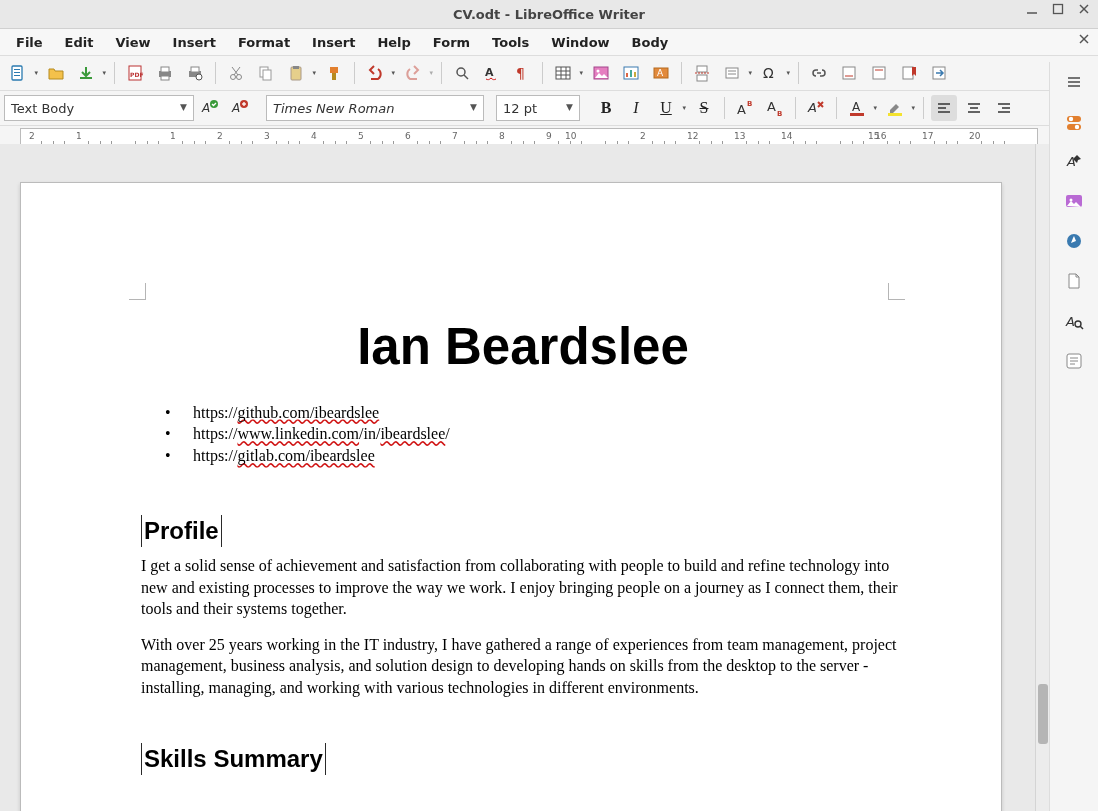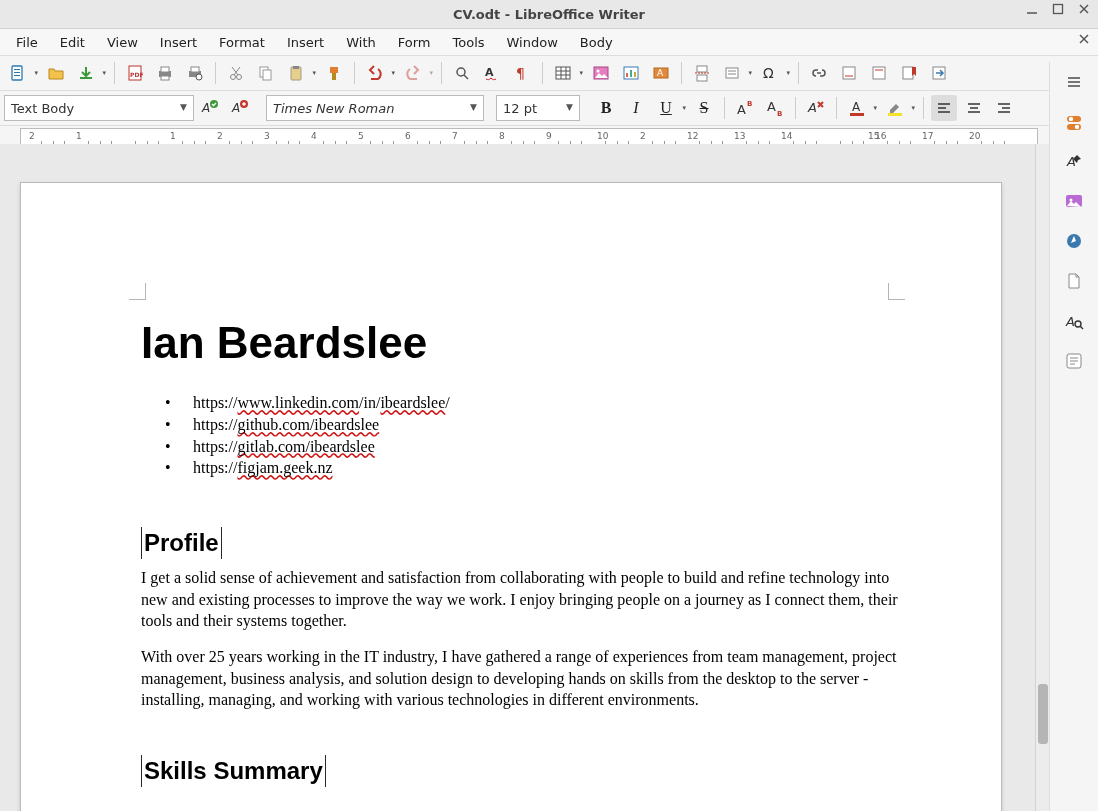--- a/index.html
+++ b/index.html
@@ -41,20 +41,21 @@
   
   .menubar {
     height: 26px;
     background: #f7f7f7;
     border-bottom: 1px solid #ddd;
     display: flex;
     align-items: center;
     padding: 0 6px;
     gap: 2px;
     position: relative;
+    font-weight: bold;
   }
   .menubar .menu-item {
     padding: 3px 10px;
     border-radius: 3px;
     cursor: pointer;
     font-size: 13px;
   }
   .menubar .close-doc {
     position: absolute;
     right: 8px;
@@ -182,22 +183,22 @@
     left:120px;
     right:96px;
     font-family:"Liberation Serif","Times New Roman",serif;
     color:#000;
     font-size:16px;
     line-height:1.35;
   }
   .doc-title {
     font-family:"Liberation Sans",Arial,sans-serif;
     font-weight:bold;
-    font-size:44px;
-    text-align:left;
+    font-size:51px;
+    text-align:center;
     margin:10px 0 20px 0;
   }
   .doc-list {
     list-style:none;
     padding:0;
     margin:0 0 18px 24px;
     font-size:16px;
   }
   .doc-list li::before{
     content:"•";
@@ -281,21 +282,21 @@
   </div>
 </div>
 
 <div class="menubar">
   <div class="menu-item">File</div>
   <div class="menu-item">Edit</div>
   <div class="menu-item">View</div>
   <div class="menu-item">Insert</div>
   <div class="menu-item">Format</div>
   <div class="menu-item">Insert</div>
-  <div class="menu-item">With</div>
+  <div class="menu-item">Help</div>
   <div class="menu-item">Form</div>
   <div class="menu-item">Tools</div>
   <div class="menu-item">Window</div>
   <div class="menu-item">Body</div>
   <span class="close-doc">
     <svg width="12" height="12">
         <line x1="2" y1="2" x2="10" y2="10" stroke="#555" stroke-width="1.5"></line>
         <line x1="10" y1="2" x2="2" y2="10" stroke="#555" stroke-width="1.5"></line>
       </svg>
   </span>
@@ -642,21 +643,21 @@
         <div style="position: absolute; top: 12px; width: 1px; height: 3px; background: rgb(153, 153, 153); left: 454.5px;"></div>
         <div style="position: absolute; top: 12px; width: 1px; height: 3px; background: rgb(153, 153, 153); left: 466.25px;"></div>
         <span class="num" style="left: 478px;">8</span>
         <div style="position: absolute; top: 12px; width: 1px; height: 3px; background: rgb(153, 153, 153); left: 489.75px;"></div>
         <div style="position: absolute; top: 12px; width: 1px; height: 3px; background: rgb(153, 153, 153); left: 501.5px;"></div>
         <div style="position: absolute; top: 12px; width: 1px; height: 3px; background: rgb(153, 153, 153); left: 513.25px;"></div>
         <span class="num" style="left: 525px;">9</span>
         <div style="position: absolute; top: 12px; width: 1px; height: 3px; background: rgb(153, 153, 153); left: 536.75px;"></div>
         <div style="position: absolute; top: 12px; width: 1px; height: 3px; background: rgb(153, 153, 153); left: 548.5px;"></div>
         <div style="position: absolute; top: 12px; width: 1px; height: 3px; background: rgb(153, 153, 153); left: 560.25px;"></div>
-        <span class="num" style="left: 576px;">10</span>
+        <span class="num" style="left: 544px;">10</span>
         <div style="position: absolute; top: 12px; width: 1px; height: 3px; background: rgb(153, 153, 153); left: 583.75px;"></div>
         <div style="position: absolute; top: 12px; width: 1px; height: 3px; background: rgb(153, 153, 153); left: 595.5px;"></div>
         <div style="position: absolute; top: 12px; width: 1px; height: 3px; background: rgb(153, 153, 153); left: 607.25px;"></div>
         <span class="num" style="left: 619px;">2</span>
         <div style="position: absolute; top: 12px; width: 1px; height: 3px; background: rgb(153, 153, 153); left: 630.75px;"></div>
         <div style="position: absolute; top: 12px; width: 1px; height: 3px; background: rgb(153, 153, 153); left: 642.5px;"></div>
         <div style="position: absolute; top: 12px; width: 1px; height: 3px; background: rgb(153, 153, 153); left: 654.25px;"></div>
         <span class="num" style="left: 666px;">12</span>
         <div style="position: absolute; top: 12px; width: 1px; height: 3px; background: rgb(153, 153, 153); left: 677.75px;"></div>
         <div style="position: absolute; top: 12px; width: 1px; height: 3px; background: rgb(153, 153, 153); left: 689.5px;"></div>
@@ -689,24 +690,23 @@
   </div>
 </div>
 
 <div class="workspace">
   <div class="page">
     <div class="corner tl"></div>
     <div class="corner tr"></div>
     <div class="doc-body">
       <div class="doc-title">Ian Beardslee</div>
       <ul class="doc-list">
+        <li>https://<span class="spell">github.com/ibeardslee</span></li>
         <li>https://<span class="spell">www.linkedin.com</span>/in/<span class="spell">ibeardslee</span>/</li>
-        <li>https://<span class="spell">github.com/ibeardslee</span></li>
         <li>https://<span class="spell">gitlab.com/ibeardslee</span></li>
-        <li>https://<span class="spell">figjam.geek.nz</span></li>
       </ul>
       <div><span class="doc-h2 frame-select">Profile</span></div>
       <p class="doc-p">I get a solid sense of achievement and satisfaction from collaborating with people to build and refine technology into new and existing processes to improve the way we work. I enjoy bringing people on a journey as I connect them, their tools and their systems together.</p>
       <p class="doc-p">With over 25 years working in the IT industry, I have gathered a range of experiences from team management, project management, business analysis, and solution design to developing hands on skills from the desktop to the server - installing, managing, and working with various technologies in different environments.</p>
       <div><span class="doc-h2 frame-select">Skills Summary</span></div>
     </div>
   </div>
 </div>
 
 <div class="vscroll">

